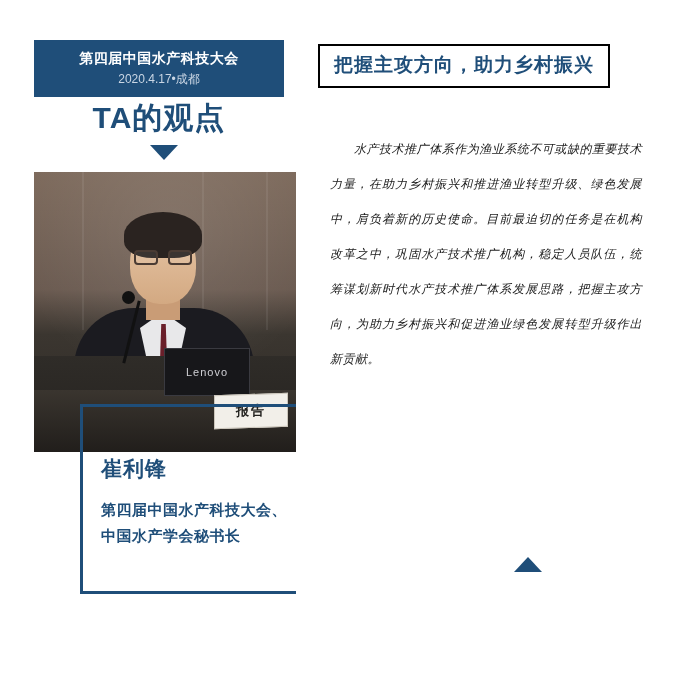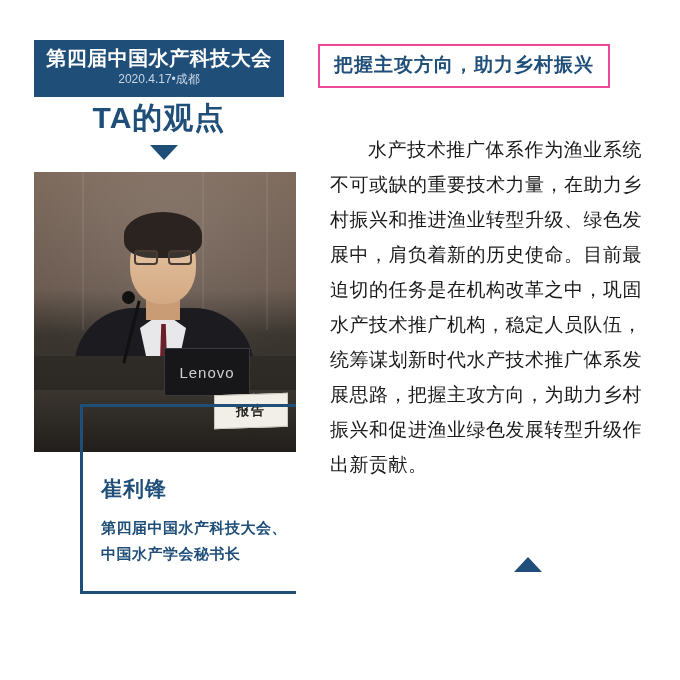--- a/index.html
+++ b/index.html
@@ -58,21 +58,21 @@
     left: 34px;
     top: 40px;
     width: 250px;
     background: #1f4e79;
     padding: 7px 10px 9px 10px;
     box-sizing: border-box;
     text-align: center;
   }
   .banner-title {
     color: #ffffff;
-    font-size: 20px;
+    font-size: 14px;
     font-weight: bold;
     letter-spacing: .5px;
     line-height: 22px;
     white-space: nowrap;
   }
   .banner-date {
     color: #c9d6e4;
     font-size: 12px;
     line-height: 18px;
     margin-top: 1px;
@@ -98,21 +98,21 @@
     border-left: 14px solid transparent;
     border-right: 14px solid transparent;
     border-top: 15px solid #1f4e79;
   }
 
   
   .slogan {
     position: absolute;
     left: 318px;
     top: 44px;
-    border: 2px solid #ec4899;
+    border: 2px solid #000000;
     padding: 6px 14px 8px 14px;
     color: #1f4e79;
     font-size: 19px;
     font-weight: bold;
     letter-spacing: 1px;
     white-space: nowrap;
   }
 
   
   .photo-frame {
@@ -211,21 +211,21 @@
     width: 86px; height: 48px;
     background: #17171a;
     border: 1px solid #3a3a40;
     box-sizing: border-box;
   }
   .laptop-label {
     position: absolute;
     left: 50%; top: 50%;
     transform: translate(-50%,-50%);
     color: #cfcfd4;
-    font-size: 15px;
+    font-size: 11px;
     letter-spacing: 1px;
   }
   .mic {
     position: absolute;
     left: 96px; bottom: 88px;
     width: 3px; height: 64px;
     background: #111;
     transform: rotate(14deg);
   }
   .mic-head {
@@ -259,23 +259,22 @@
     top: 404px;
     width: 216px;
     height: 190px;
     border: 3px solid #1f4e79;
     border-right: none;
     box-sizing: border-box;
   }
   .speaker-inner {
     position: absolute;
     left: 18px;
-    top: 68px;
+    top: 48px;
     width: 190px;
-    font-family: Liberation Mono, monospace;
   }
   .speaker-name {
     color: #1f4e79;
     font-size: 21px;
     font-weight: bold;
     letter-spacing: 1px;
     margin-bottom: 14px;
   }
   .speaker-title {
     color: #1f4e79;
@@ -285,25 +284,26 @@
     letter-spacing: .5px;
   }
 
   
   .body-text {
     position: absolute;
     left: 330px;
     top: 132px;
     width: 312px;
     color: #1a1a1a;
-    font-size: 19px;
+    font-size: 12px;
     line-height: 35px;
     text-align: justify;
     text-indent: 2em;
     letter-spacing: .5px;
+    font-style: italic;
   }
 
   
   .arrow-up {
     position: absolute;
     right: 138px;
     bottom: 108px;
     width: 0; height: 0;
     border-left: 14px solid transparent;
     border-right: 14px solid transparent;

